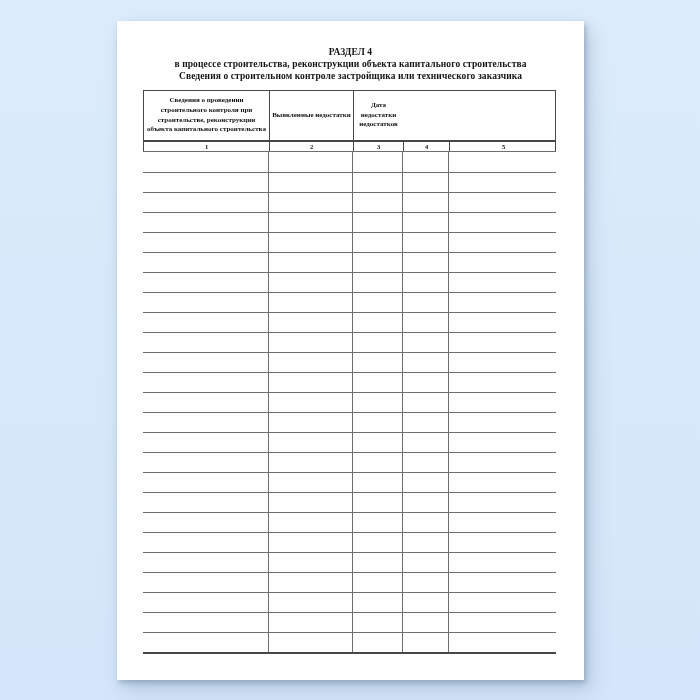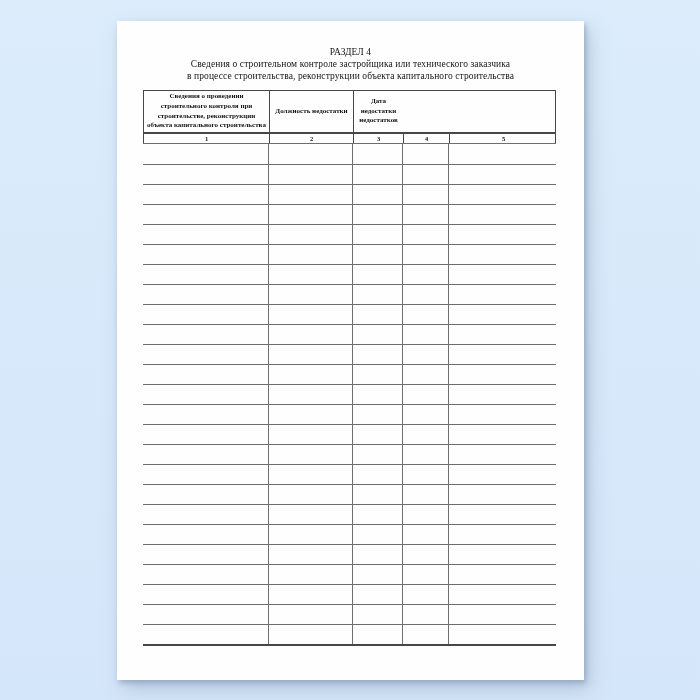--- a/index.html
+++ b/index.html
@@ -20,30 +20,30 @@
   }
   .paper{
     position:absolute;
     left:117px;top:21px;width:467px;height:659px;
     background:var(--paper);
     box-shadow:2px 3px 5px rgba(115,138,165,.50), 6px 9px 18px rgba(125,148,175,.38);
     padding-top:25px;
   }
   .title-block{ text-align:center; line-height:12px; }
   .title-block .t1,.title-block .t2{
-    font-weight:normal; font-size:9.5px; letter-spacing:.1px;
+    font-weight:bold; font-size:9.5px; letter-spacing:.1px;
   }
   .journal-table{
     position:absolute; left:26px; top:69px; width:413px;
   }
   .thead{
     display:grid; grid-template-columns:var(--cols);
     border:1px solid var(--border_dark);
     border-bottom:2px solid var(--border_dark);
-    height:44px;
+    height:52px;
   }
   .hcell{
     display:flex; align-items:center; justify-content:center;
     text-align:center;
     font-size:7px; font-weight:bold; line-height:9.6px;
     padding:1px 2px;
     overflow:hidden;
   }
   .hcell + .hcell{ border-left:1px solid var(--border_dark); }
   .tnums{
@@ -70,28 +70,28 @@
     border-bottom:2px solid var(--border_dark);
   }
   .tcell + .tcell{ border-left:1px solid var(--grid_line); }
 </style>
 </head>
 <body>
 
 <div class="paper">
   <div class="title-block">
     <div class="t1">РАЗДЕЛ 4</div>
+    <div class="t2">в процессе строительства, реконструкции объекта капитального строительства</div>
     <div class="t2">Сведения о строительном контроле застройщика или технического заказчика</div>
-    <div class="t2">в процессе строительства, реконструкции объекта капитального строительства</div>
   </div>
 
   <div class="journal-table">
     <div class="thead" id="thead">
         <div class="hcell">Сведения о проведении строительного контроля при строительстве, реконструкции объекта капитального строительства</div>
-        <div class="hcell">Должность недостатки</div>
+        <div class="hcell">Выявленные недостатки</div>
         <div class="hcell">Дата недостатки недостатков</div>
       </div>
     <div class="tnums" id="tnums">
         <div class="ncell">1</div>
         <div class="ncell">2</div>
         <div class="ncell">3</div>
         <div class="ncell">4</div>
         <div class="ncell">5</div>
       </div>
     <div class="tbody" id="tbody">

